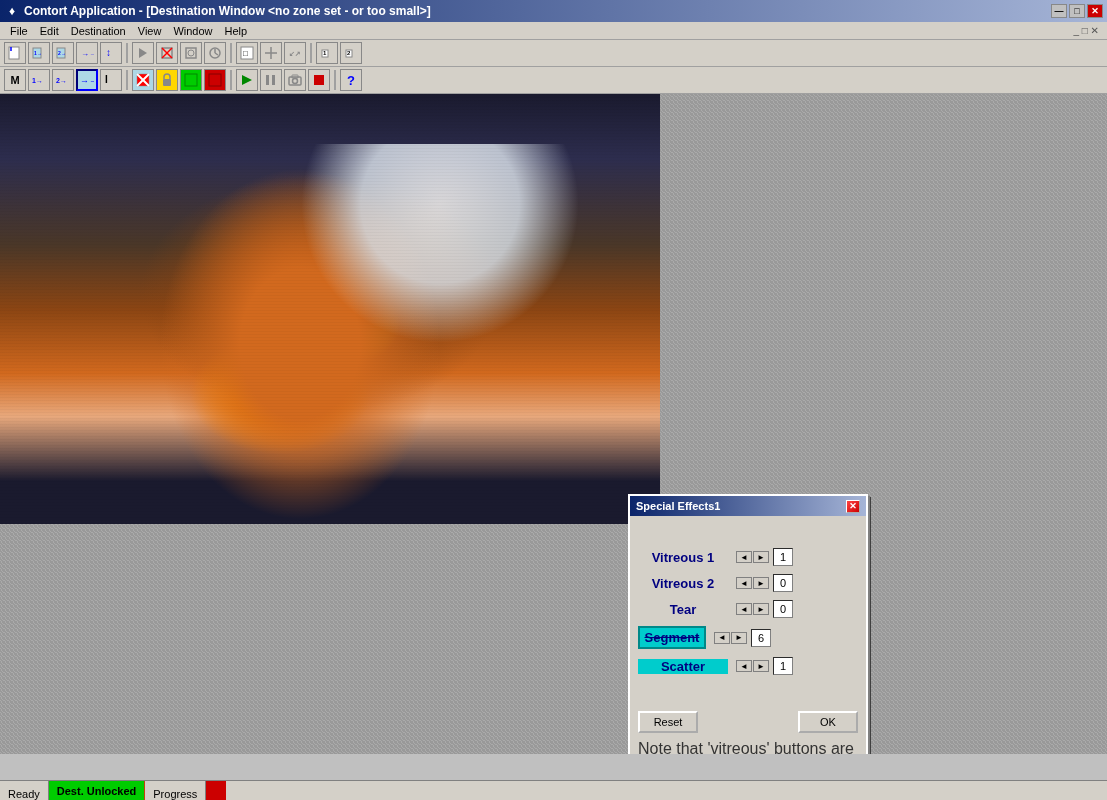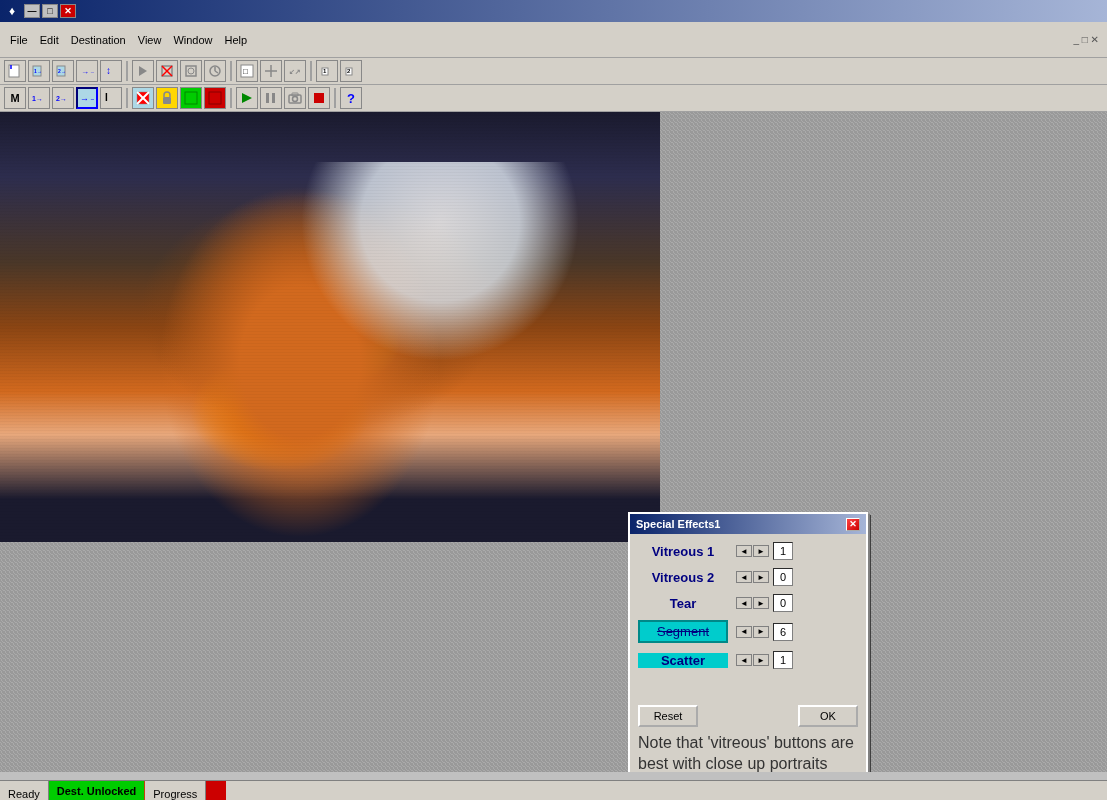--- a/index.html
+++ b/index.html
@@ -21,21 +21,21 @@
     .title-bar-btns { display: flex; gap: 2px; }
     .title-btn {
       width: 16px; height: 14px; background: #c0c0c0; border: 1px solid #888;
       color: black; font-size: 9px; display: flex; align-items: center; justify-content: center;
       cursor: pointer;
     }
 
     
     .menu-bar {
       background: #d4d0c8;
-      height: 36px;
+      height: 18px;
       display: flex;
       align-items: center;
       padding: 0 4px;
       border-bottom: 1px solid #a0a0a0;
       font-size: 11px;
     }
     .menu-item { padding: 2px 6px; cursor: pointer; }
 
     
     .toolbar {
@@ -124,40 +124,40 @@
       margin-left: auto;
       width: 14px; height: 13px;
       background: #c0c0c0;
       border: 1px outset #ffffff;
       display: flex; align-items: center; justify-content: center;
       font-size: 9px; font-weight: bold; color: black; cursor: pointer;
       background: linear-gradient(135deg, #f44 0%, #c00 100%);
       color: white;
     }
 
-    .dialog-body { padding: 8px; }
+    .dialog-body { padding: 8px; margin-top: 24px; }
 
     .effect-row {
       display: flex;
       align-items: center;
       margin-bottom: 8px;
     }
 
     .effect-label {
       width: 90px;
       text-align: center;
       font-weight: bold;
       font-size: 13px;
       color: #000080;
     }
 
     .effect-label-segment {
-      width: 90px;
+      width: 68px;
       text-align: center;
-      font-weight: normal;
+      font-weight: bold;
       font-size: 13px;
       color: #000080;
       text-decoration: line-through;
       background: #00cccc;
       border: 2px solid #008888;
       padding: 2px 4px;
     }
 
     .effect-label-scatter {
       width: 90px;
@@ -247,20 +247,21 @@
       height: 100%;
       background: #cc0000;
     }
 
   </style>
 </head>
 <body>
 
 <div class="title-bar">
   <span class="title-bar-icon">♦</span>
+  <span class="title-bar-title">Contort Application - [Destination Window  &lt;no zone set - or too small&gt;]</span>
   <div class="title-bar-btns">
     <div class="title-btn">—</div>
     <div class="title-btn">□</div>
     <div class="title-btn" style="background:#c00;color:white;">✕</div>
   </div>
 </div>
 
 <div class="menu-bar">
   <span class="menu-item">File</span>
   <span class="menu-item">Edit</span>

